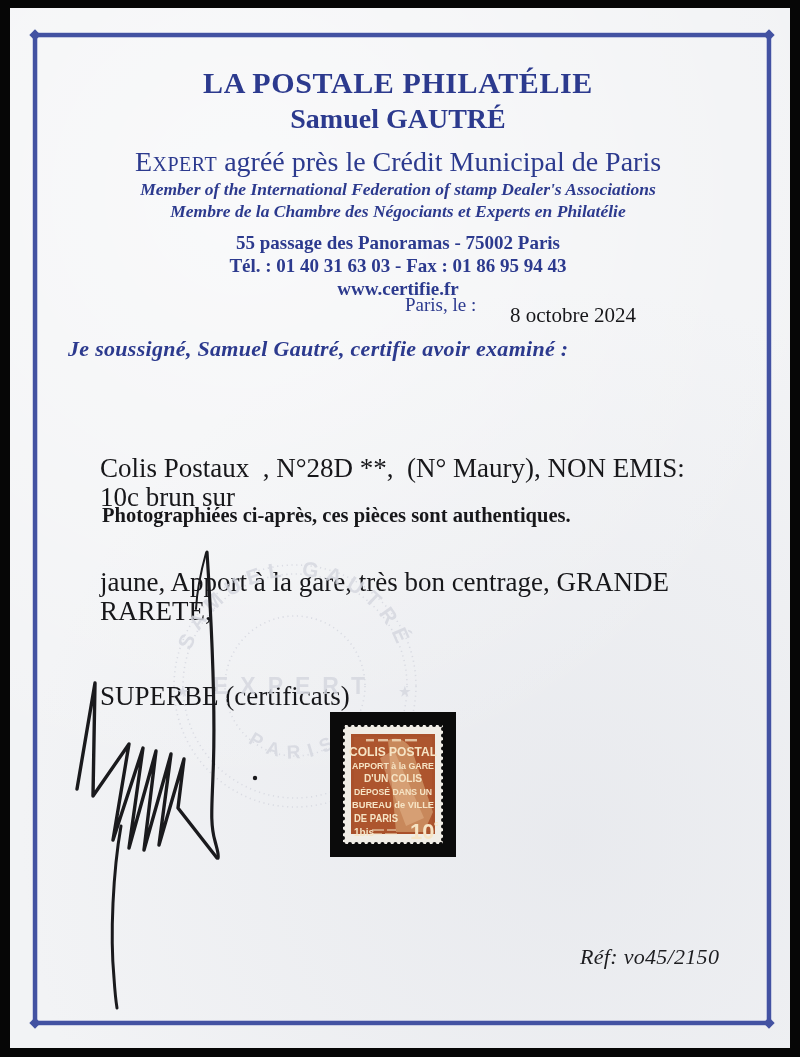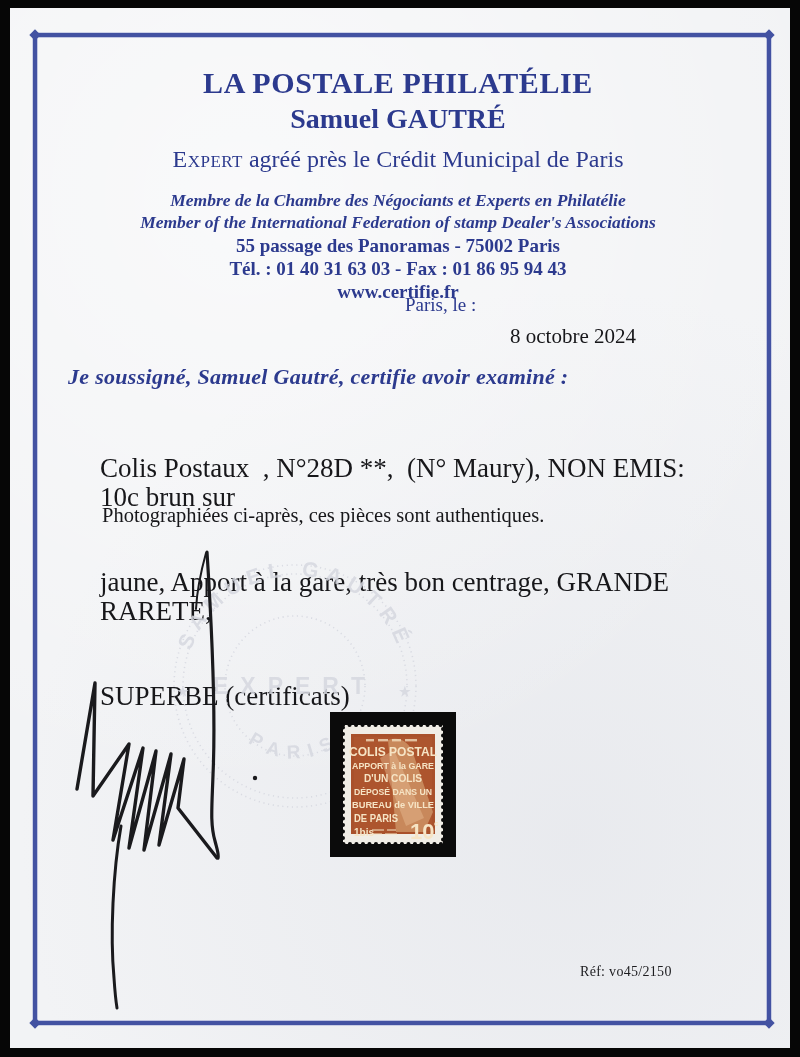--- a/index.html
+++ b/index.html
@@ -10,60 +10,60 @@
                           radial-gradient(circle at 72% 80%, rgba(208,211,220,.28), transparent 55%);}
   .frame{position:absolute;left:23px;top:25px;width:730px;height:984px;border:4px solid #4352a2;
          box-shadow:inset 0 0 0 1px rgba(130,140,200,.45), 0 0 0 1px rgba(130,140,200,.35);}
   .corner{position:absolute;width:8px;height:8px;background:#4352a2;transform:rotate(45deg);}
   .corner.tl{left:-6px;top:-6px}.corner.tr{right:-6px;top:-6px}
   .corner.bl{left:-6px;bottom:-6px}.corner.br{right:-6px;bottom:-6px}
 
   .hdr{position:absolute;left:23px;top:58px;width:730px;text-align:center;color:#2c3a8e;font-family:Liberation Serif, serif;}
   .hdr .company{font-size:30px;font-weight:bold;letter-spacing:.6px;margin-bottom:3px;}
   .hdr .expert-name{font-size:28px;font-weight:bold;margin-bottom:11px;}
-  .hdr .expert-line{font-size:24px;margin-bottom:16px;}
+  .hdr .expert-line{font-size:28px;margin-bottom:0;}
   .hdr .expert-line .sc{font-variant:small-caps;letter-spacing:.5px;}
   .hdr .membership{font-size:17.5px;font-style:italic;font-weight:bold;line-height:22px;}
-  .hdr .addr-block{margin-top:1px;font-weight:bold;font-size:19px;line-height:23px;}
+  .hdr .addr-block{margin-top:9px;font-weight:bold;font-size:19px;line-height:23px;}
 
   .place-line{position:absolute;left:395px;top:278px;font-size:19px;color:#2c3a8e;margin-top:8px;}
-  .date-line{position:absolute;left:500px;top:316px;font-size:21px;color:#17171a;}
-  .attestation{position:absolute;left:58px;top:356px;font-size:22px;font-weight:bold;font-style:italic;
+  .date-line{position:absolute;left:500px;top:295px;font-size:21px;color:#17171a;}
+  .attestation{position:absolute;left:58px;top:328px;font-size:22px;font-weight:bold;font-style:italic;
                color:#2c3a8e;letter-spacing:.3px;}
   .description{position:absolute;left:90px;top:389px;width:630px;font-size:27px;line-height:28.5px;
                color:#17171a;white-space:pre-wrap;}
-  .authenticity{position:absolute;left:92px;top:496px;font-size:20.5px;color:#17171a;}
+  .authenticity{position:absolute;left:92px;top:496px;font-size:20.5px;color:#17171a;font-weight:bold;}
 
   .seal{position:absolute;left:155px;top:548px;width:260px;height:260px;opacity:.85;}
   .signature{position:absolute;left:55px;top:532px;width:200px;height:470px;}
   .stamp{position:absolute;left:320px;top:704px;width:126px;height:145px;}
   .stamp-text{font-family:"Liberation Sans", sans-serif;font-weight:bold;}
   .seal-text{font-family:"Liberation Sans", sans-serif;font-weight:bold;fill:#d6d8e0;}
 
-  .reference{position:absolute;left:570px;top:956px;font-size:14px;color:#1d1d20;
+  .reference{position:absolute;left:570px;top:936px;font-size:22px;font-style:italic;color:#1d1d20;
              letter-spacing:.3px;}
 </style>
 </head>
 <body>
 
 <div class="scan">
   <div class="paper">
     <div class="frame">
       <div class="corner tl"></div>
       <div class="corner tr"></div>
       <div class="corner bl"></div>
       <div class="corner br"></div>
     </div>
 
     <div class="hdr">
       <div class="company">LA POSTALE PHILATÉLIE</div>
       <div class="expert-name">Samuel GAUTRÉ</div>
       <div class="expert-line"><span class="sc">Expert</span><span> agréé près le Crédit Municipal de Paris</span></div>
+      <div class="membership">Member of the International Federation of stamp Dealer's Associations</div>
       <div class="membership">Membre de la Chambre des Négociants et Experts en Philatélie</div>
-      <div class="membership">Member of the International Federation of stamp Dealer's Associations</div>
       <div class="addr-block">
         <div>55 passage des Panoramas - 75002 Paris</div>
         <div>Tél. : 01 40 31 63 03 - Fax : 01 86 95 94 43</div>
         <div>www.certifie.fr</div>
       </div>
     </div>
 
     <div class="place-line">Paris, le :</div>
     <div class="date-line">8 octobre 2024</div>
     <div class="attestation">Je soussigné, Samuel Gautré, certifie avoir examiné :</div>

